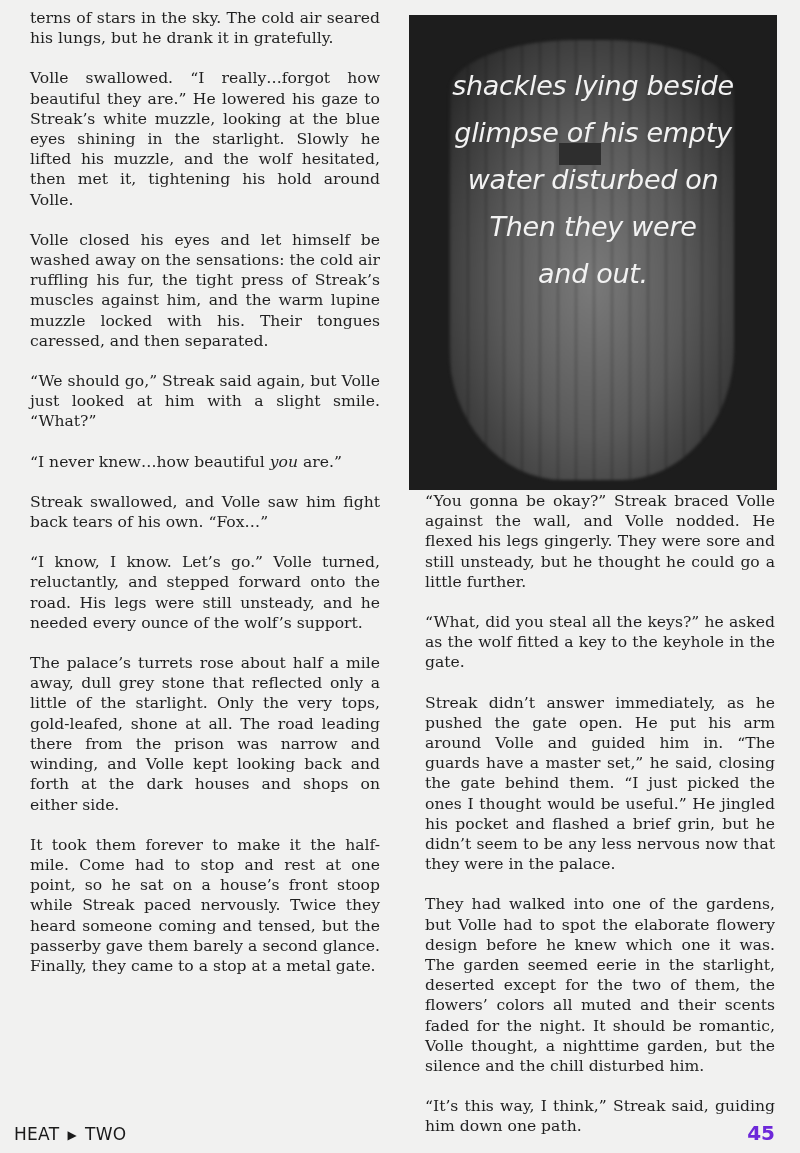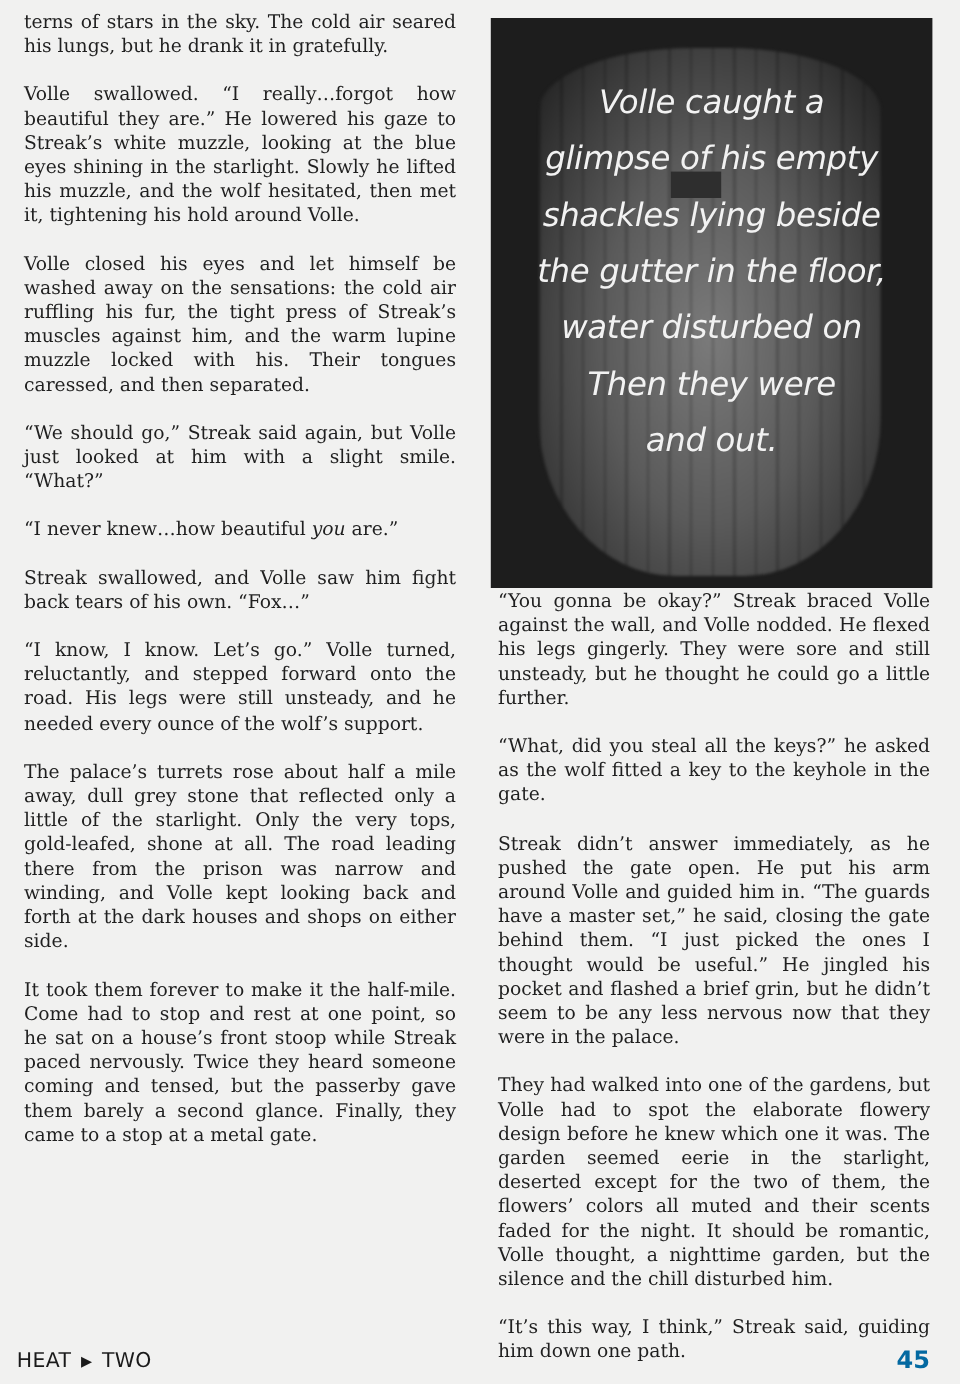--- a/index.html
+++ b/index.html
@@ -13,21 +13,21 @@
     .col {
       position: absolute;
       width: 366px;
       font-size: 15.6px;
       line-height: 20.2px;
       text-align: justify;
       hyphens: manual;
     }
     .col-left { left: 14px; top: 8px; }
     .col-right { left: 409px; top: 491px; }
-    .col p { margin: 0 0 20px 6px; }
+    .col p { margin: 0 0 20px 16px; }
     .col p:last-child { margin-bottom: 0; }
     .pullbox {
       position: absolute;
       left: 409px; top: 15px;
       width: 368px; height: 475px;
       background: #1d1d1d;
       overflow: hidden;
     }
     .door {
       position: absolute;
@@ -58,21 +58,21 @@
     .footer-left {
       position: absolute; left: 14px; top: 1124px;
       font-family: "DejaVu Sans", "Liberation Sans", sans-serif;
       font-weight: normal; font-size: 17px; color: #1a1a1a;
       letter-spacing: 0.3px;
     }
     .footer-left .arrow { font-size: 12px; margin: 0 8px; position: relative; top: -1px; }
     .page-number {
       position: absolute; right: 25px; top: 1121px;
       font-family: "DejaVu Sans", "Liberation Sans", sans-serif;
-      font-weight: bold; font-size: 20px; color: #0369a1;
+      font-weight: bold; font-size: 20px; color: #6d28d9;
     }
   </style>
 </head>
 <body>
 
 <div class="col col-left">
   <p>terns of stars in the sky. The cold air seared his lungs, but he drank it in gratefully.</p>
   <p>Volle swallowed. “I really…forgot how beautiful they are.” He lowered his gaze to Streak’s white muzzle, looking at the blue eyes shining in the starlight. Slowly he lifted his muzzle, and the wolf hesitated, then met it, tightening his hold around Volle.</p>
   <p>Volle closed his eyes and let himself be washed away on the sensations: the cold air ruffling his fur, the tight press of Streak’s muscles against him, and the warm lupine muzzle locked with his. Their tongues caressed, and then sepa­rated.</p>
   <p>“We should go,” Streak said again, but Volle just looked at him with a slight smile. “What?”</p>
@@ -80,24 +80,22 @@
   <p>Streak swallowed, and Volle saw him fight back tears of his own. “Fox…”</p>
   <p>“I know, I know. Let’s go.” Volle turned, reluc­tantly, and stepped forward onto the road. His legs were still unsteady, and he needed every ounce of the wolf’s support.</p>
   <p>The palace’s turrets rose about half a mile away, dull grey stone that reflected only a little of the starlight. Only the very tops, gold-leafed, shone at all. The road leading there from the prison was narrow and winding, and Volle kept look­ing back and forth at the dark houses and shops on either side.</p>
   <p>It took them forever to make it the half-mile. Come had to stop and rest at one point, so he sat on a house’s front stoop while Streak paced nervously. Twice they heard someone coming and tensed, but the passerby gave them barely a second glance. Finally, they came to a stop at a metal gate.</p>
 </div>
 
 <div class="pullbox">
   <div class="door"></div>
   <div class="door-window"></div>
   <div class="pull-quote">
-    <span>Volle caught a</span>
+    <span>shackles lying beside</span>
     <span>glimpse of his empty</span>
-    <span>shackles lying beside</span>
-    <span>the gutter in the floor,</span>
     <span>water disturbed on</span>
     <span>Then they were</span>
     <span>and out.</span>
   </div>
 </div>
 
 <div class="col col-right">
   <p>“You gonna be okay?” Streak braced Volle against the wall, and Volle nodded. He flexed his legs gingerly. They were sore and still unsteady, but he thought he could go a little further.</p>
   <p>“What, did you steal all the keys?” he asked as the wolf fitted a key to the keyhole in the gate.</p>
   <p>Streak didn’t answer immediately, as he pushed the gate open. He put his arm around Volle and guided him in. “The guards have a master set,” he said, closing the gate behind them. “I just picked the ones I thought would be useful.” He jingled his pocket and flashed a brief grin, but he didn’t seem to be any less nervous now that they were in the palace.</p>

